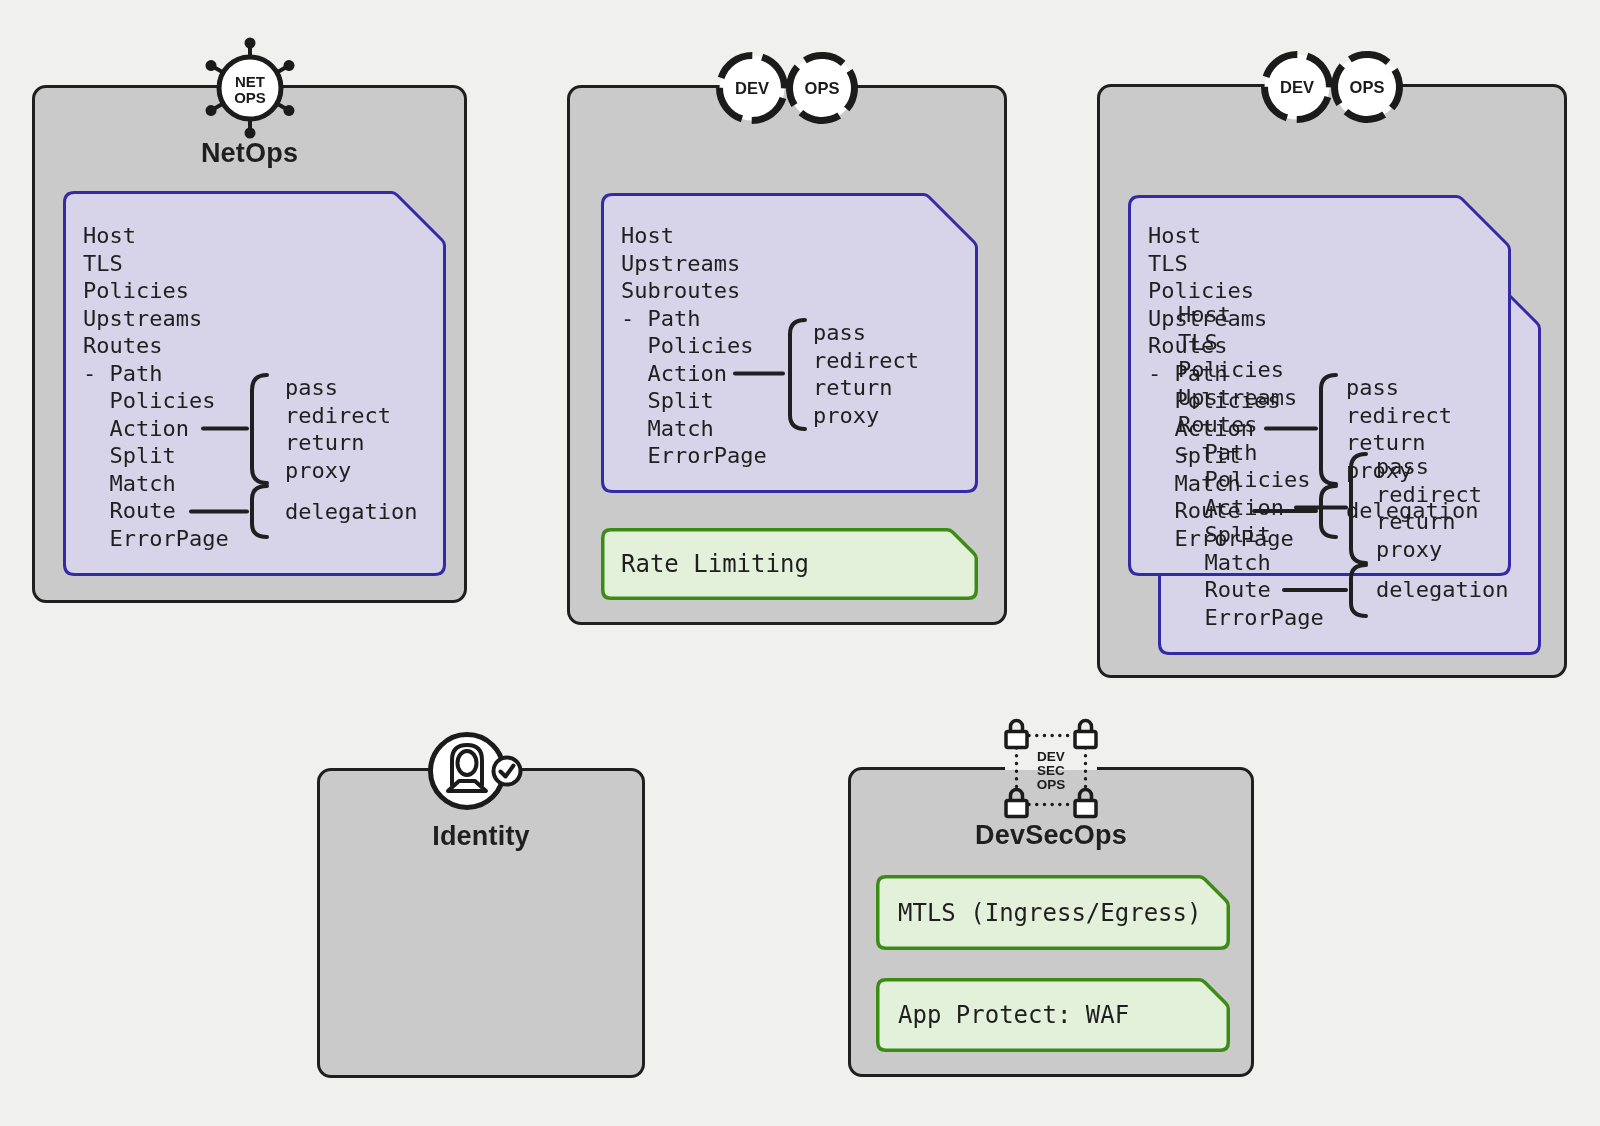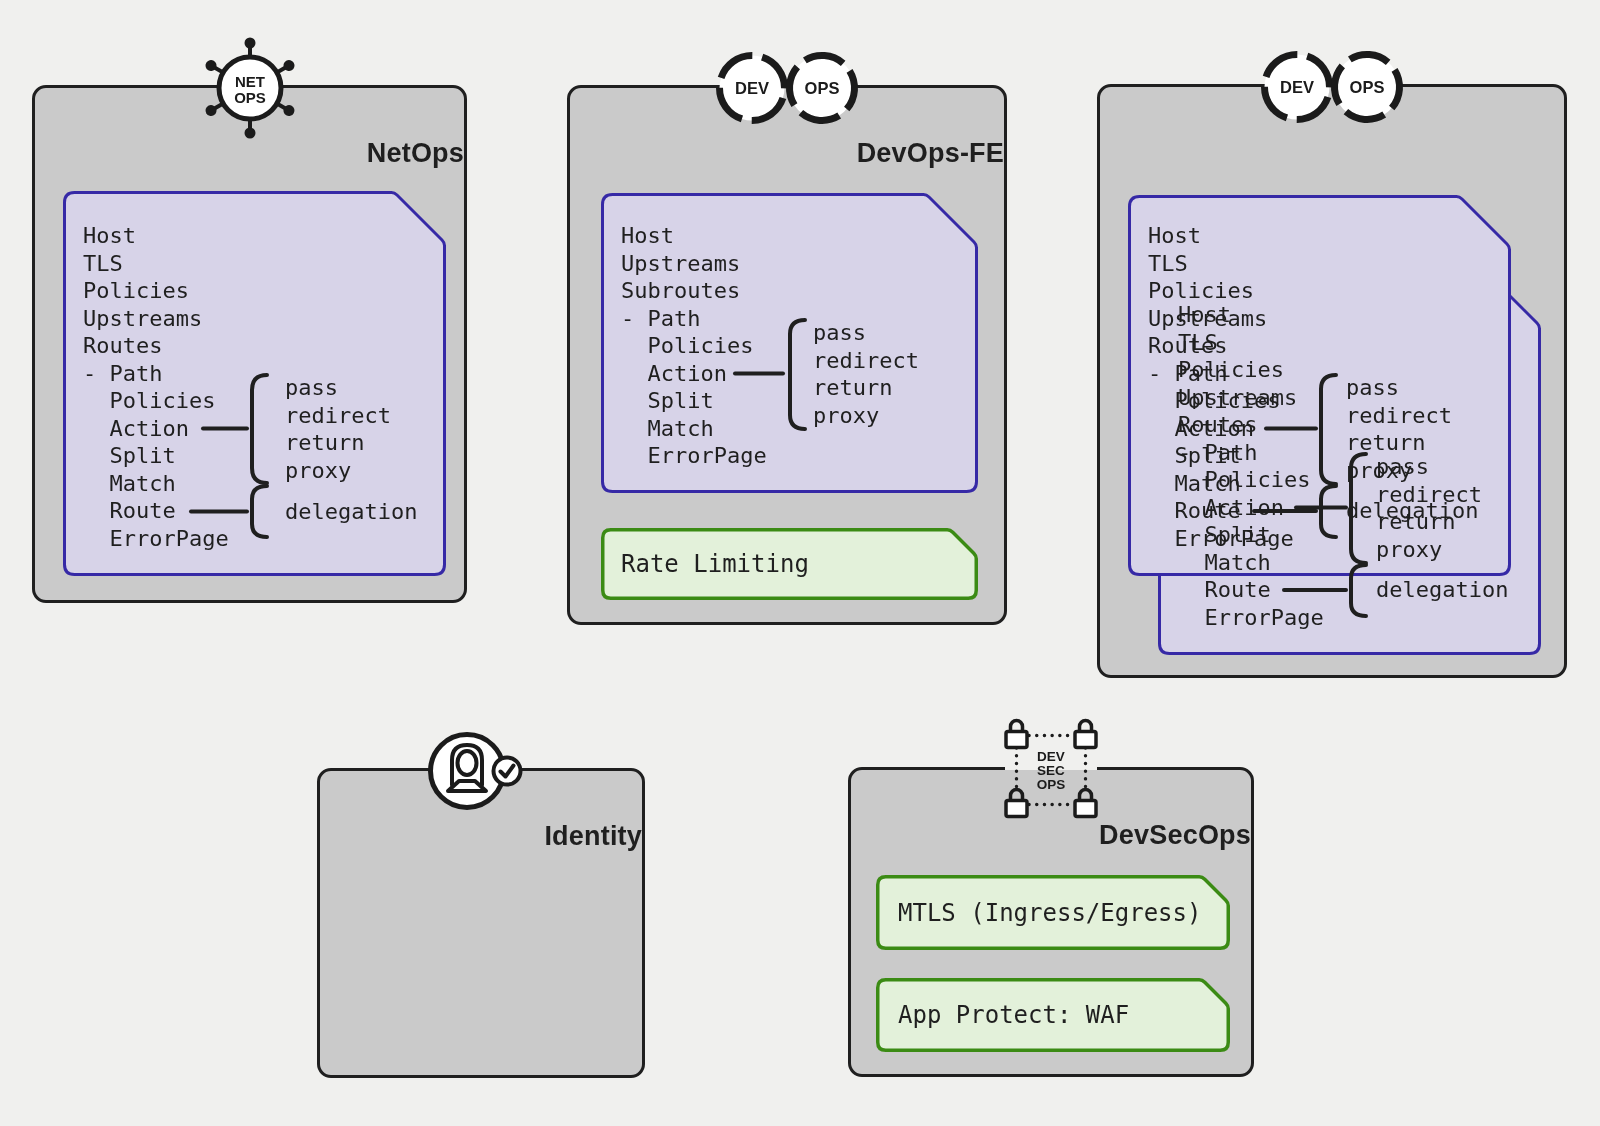--- a/index.html
+++ b/index.html
@@ -8,21 +8,21 @@
 
   .card{
     position:absolute;
     background:var(--card-bg,#cacaca);
     border:3px solid var(--card-border,#1f1f1f);
     border-radius:14px;
     box-sizing:border-box;
   }
   .card-title{
     position:absolute;top:49px;left:0;width:100%;
-    text-align:right;font-weight:bold;font-size:27px;line-height:32px;
+    text-align:center;font-weight:bold;font-size:27px;line-height:32px;
     color:var(--ink,#1f1f1f);letter-spacing:0.2px;
   }
   .icon{
     position:absolute;left:50%;top:0;transform:translate(-50%,-50%);
   }
   .icon-circle{fill:#fff;stroke:#1b1b1b;stroke-width:5;}
   .icon-circle-dashed{fill:#fff;stroke:#1b1b1b;stroke-width:7;}
   .icon-label{font-family:"Liberation Sans",sans-serif;font-weight:bold;fill:#1b1b1b;text-anchor:middle;}
   .spoke-line{stroke:#1b1b1b;stroke-width:4;}
   .spoke-dot{fill:#1b1b1b;}
@@ -127,21 +127,20 @@
     <svg class="icon" width="152" height="88" viewBox="-76 -44 152 88">
       <g transform="rotate(18 -35 0)">
           <circle class="icon-circle-dashed" cx="-35" r="32.5" stroke-dasharray="41 10"></circle>
         </g>
       <g transform="rotate(-32 35 0)">
           <circle class="icon-circle-dashed" cx="35" r="32.5" stroke-dasharray="41 10"></circle>
         </g>
       <text class="icon-label" x="-35" y="5.5" font-size="16.5">DEV</text>
       <text class="icon-label" x="35" y="5.5" font-size="16.5">OPS</text>
     </svg>
-    <div class="card-title">DevOps-FE</div>
 
     <div class="panel sheet" style="left:31px;top:105px;width:377px;height:300px">
         <svg class="panel-bg" width="377" height="300">
           <path d="M 11.5,1.5 L 322.5,1.5 Q 325.5,1.5 328,4 L 373,49 Q 375.5,51.5 375.5,54.5 L 375.5,288.5 Q 375.5,298.5 365.5,298.5 L 11.5,298.5 Q 1.5,298.5 1.5,288.5 L 1.5,11.5 Q 1.5,1.5 11.5,1.5 Z" class="sheet-shape"></path>
         </svg>
       <div class="mono lines" style="left:20px;top:29px">
           <div class="line">Host</div>
           <div class="line">Upstreams</div>
           <div class="line">Subroutes</div>
           <div class="line">- Path</div>

